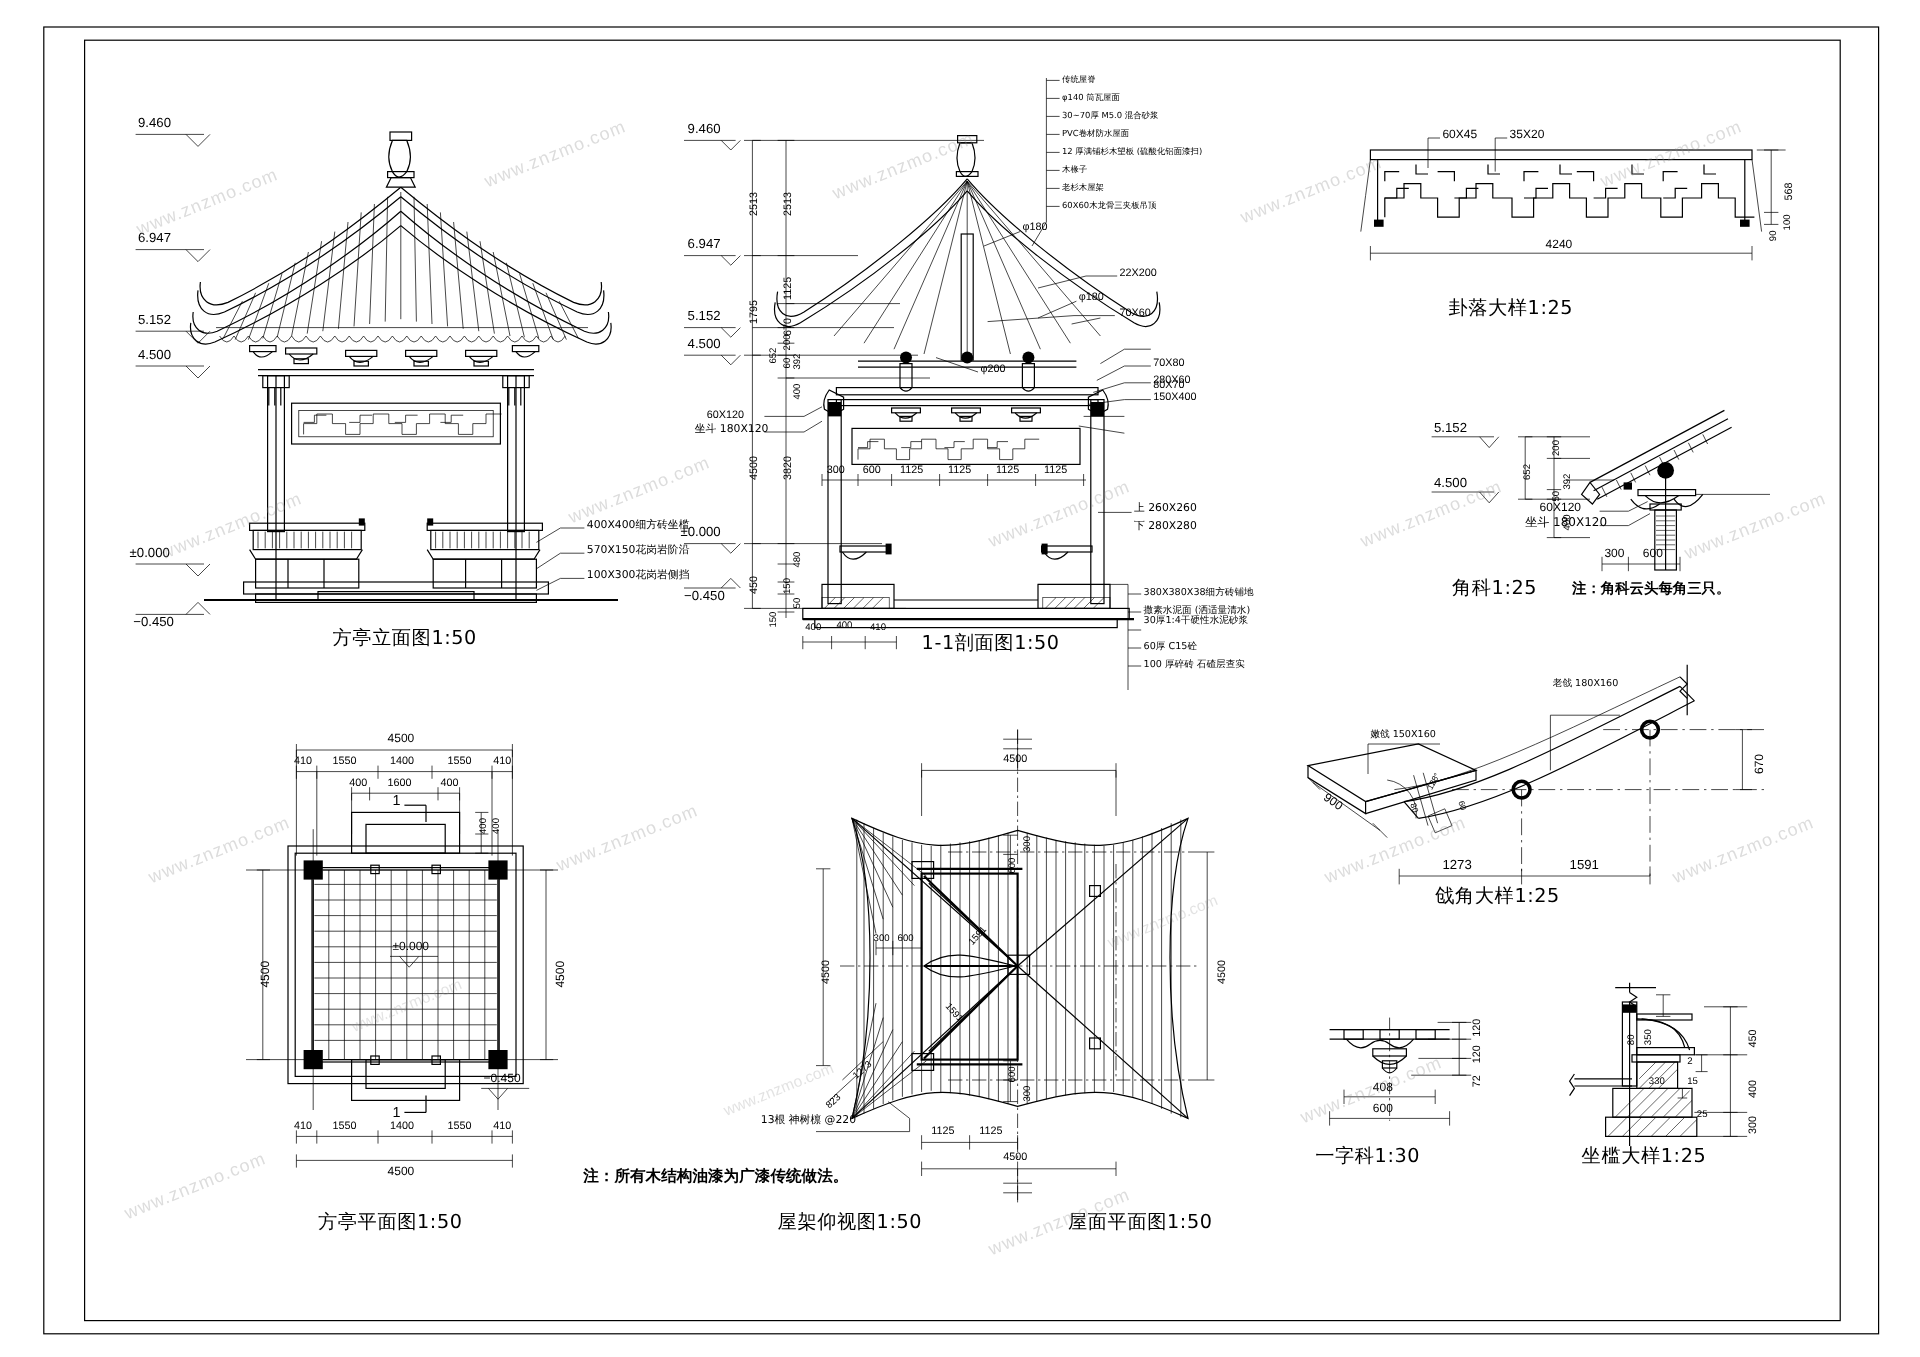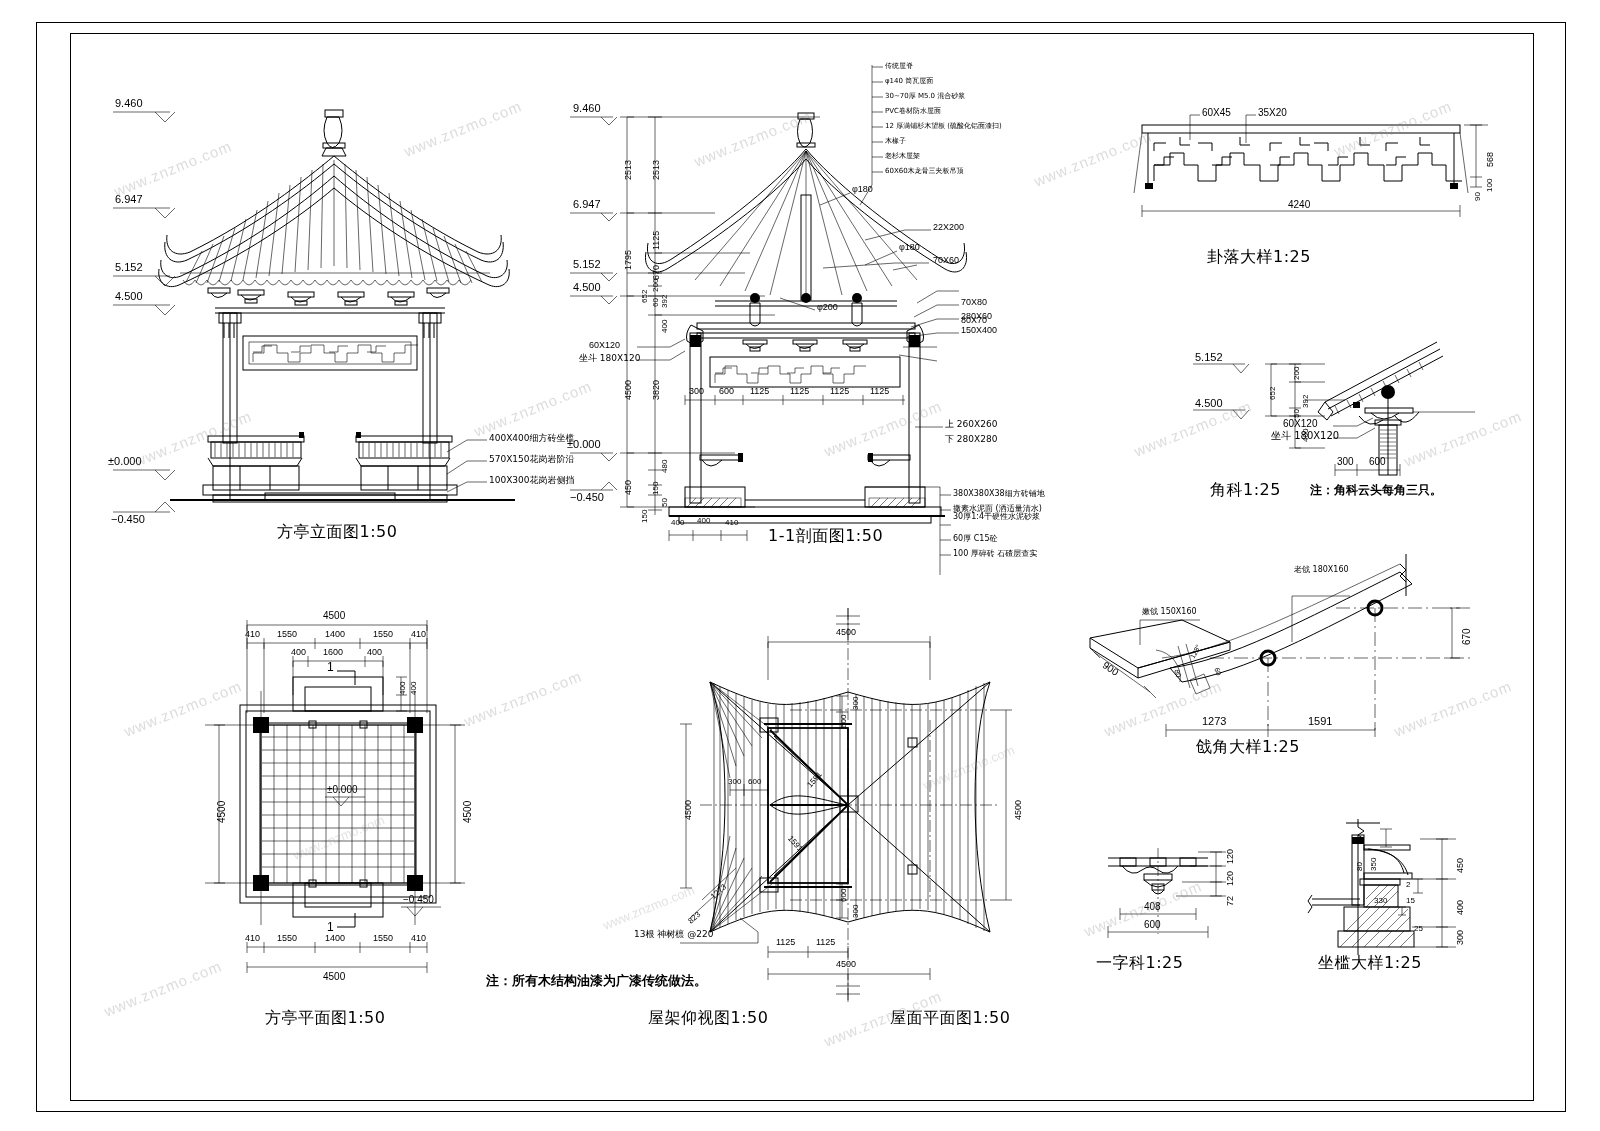--- a/index.html
+++ b/index.html
@@ -1265,21 +1265,21 @@
         <line x1="18" y1="96" x2="18" y2="108"></line>
         <line x1="118" y1="96" x2="118" y2="108"></line>
       </g>
     </svg>
     <div class="lbl t9 vert" style="left:136px;top:34px;">120</div>
     <div class="lbl t9 vert" style="left:136px;top:56px;">120</div>
     <div class="lbl t9 vert" style="left:136px;top:76px;">72</div>
     <div class="lbl t10" style="left:54px;top:72px;">408</div>
     <div class="lbl t10" style="left:54px;top:90px;">600</div>
   </div>
-  <div class="lbl title lbl-cn" style="left:1096px;top:955px;">一字科1:25</div>
+  <div class="lbl title lbl-cn" style="left:1096px;top:955px;">一字科1:30</div>
 
   <div class="cad" style="left:1300px;top:815px;width:180px;height:150px;">
     <svg width="180" height="150" viewBox="0 0 180 150">
 
       <g class="sl med">
         <line x1="58" y1="4" x2="58" y2="12"></line>
         <path d="M58 12 l6 4 l-6 4 l6 4"></path>
         <line x1="46" y1="8" x2="80" y2="8"></line>
       </g>
 

